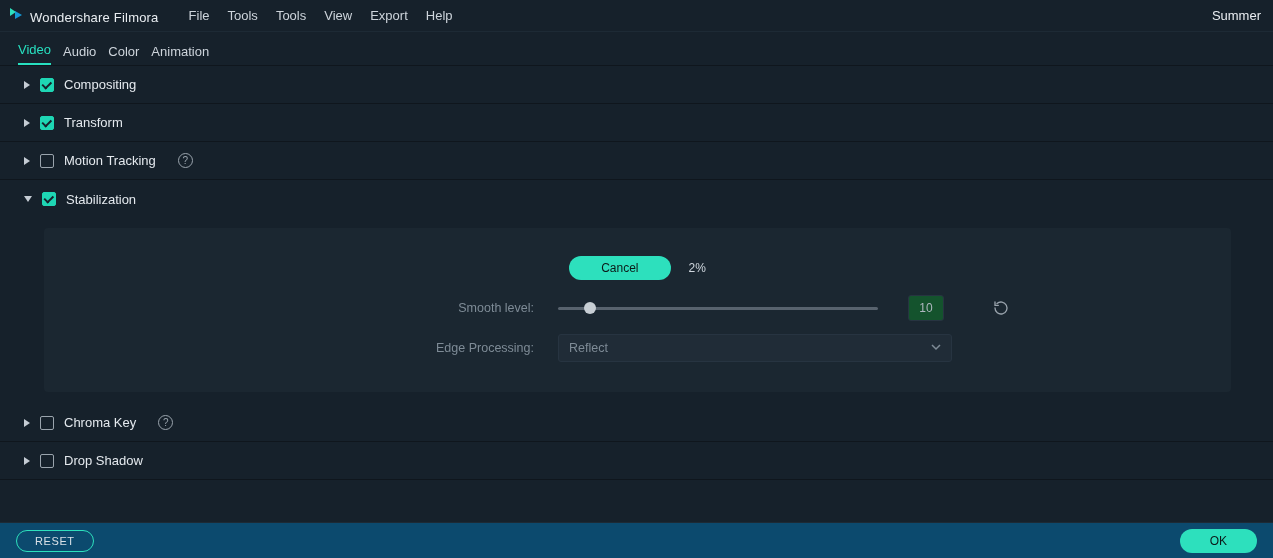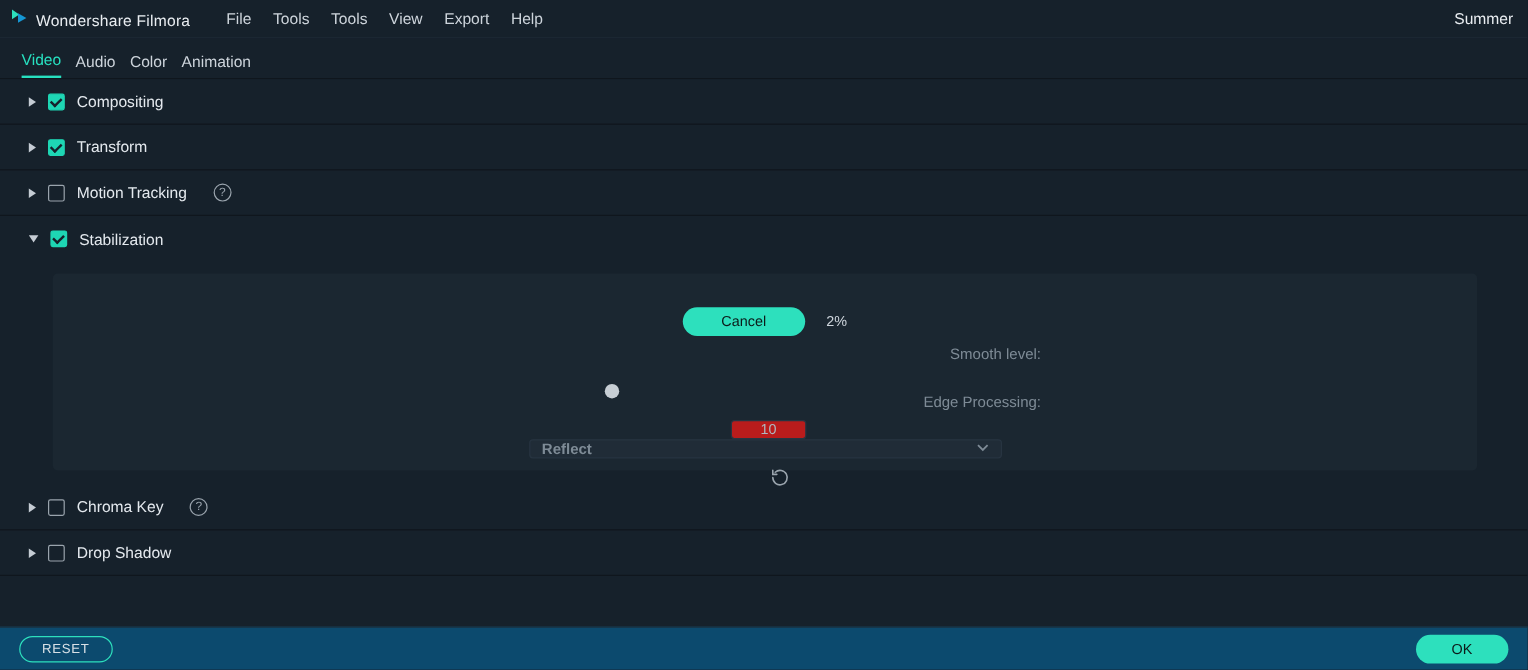--- a/index.html
+++ b/index.html
@@ -80,45 +80,45 @@
     padding: 20px 30px 24px 30px;
   }
   .stab-row { display: flex; align-items: center; justify-content: center; gap: 18px; height: 40px; }
   .cancel-btn {
     background: #2de0bd; color: #0c1a19; font-size: 12px;
     border: none; border-radius: 14px; height: 24px; padding: 0 32px;
     cursor: pointer; font-weight: 500;
   }
   .pct { font-size: 12px; color: #cfd6dd; }
 
-  .form-row { display: flex; align-items: center; gap: 24px; height: 40px; flex-direction: column; }
+  .form-row { display: flex; align-items: center; gap: 24px; height: 40px; }
   .form-label { width: 460px; text-align: right; font-size: 12.5px; color: #7e8b96; }
   .slider-track {
     position: relative; width: 320px; height: 3px; background: #58636e; border-radius: 2px;
     cursor: pointer;
   }
   .slider-thumb {
     position: absolute; top: 50%; transform: translate(-50%, -50%);
     width: 12px; height: 12px; background: #c7ced4; border-radius: 50%;
   }
   .numbox {
-    width: 63px; height: 26px; background: #b91c1c; border: 1px solid #273441;
+    width: 36px; height: 26px; background: #14532d; border: 1px solid #273441;
     color: #aeb7bf; font-size: 12px; display: flex; align-items: center; justify-content: center;
     border-radius: 3px; margin-left: 6px;
   }
   .reset-icon {
     margin-left: 24px; width: 18px; height: 18px; cursor: pointer;
     display: inline-flex; align-items: center; justify-content: center;
   }
 
   .dropdown {
     position: relative;
     width: 394px; height: 28px; background: #202c37; border: 1px solid #273441;
     border-radius: 3px; display: flex; align-items: center; padding: 0 10px;
-    font-size: 12.5px; color: #7e8b96; cursor: pointer; font-weight: bold;
+    font-size: 12.5px; color: #7e8b96; cursor: pointer;
   }
   .dropdown .dd-arrow { position: absolute; right: 10px; top: 50%; transform: translateY(-50%); }
 
   
   .footer {
     position: absolute; left: 0; right: 0; bottom: 0;
     height: 36px; background: #0c4a6e;
     display: flex; align-items: center; padding: 0 16px;
     border-top: 1px solid #1d2a35;
   }

